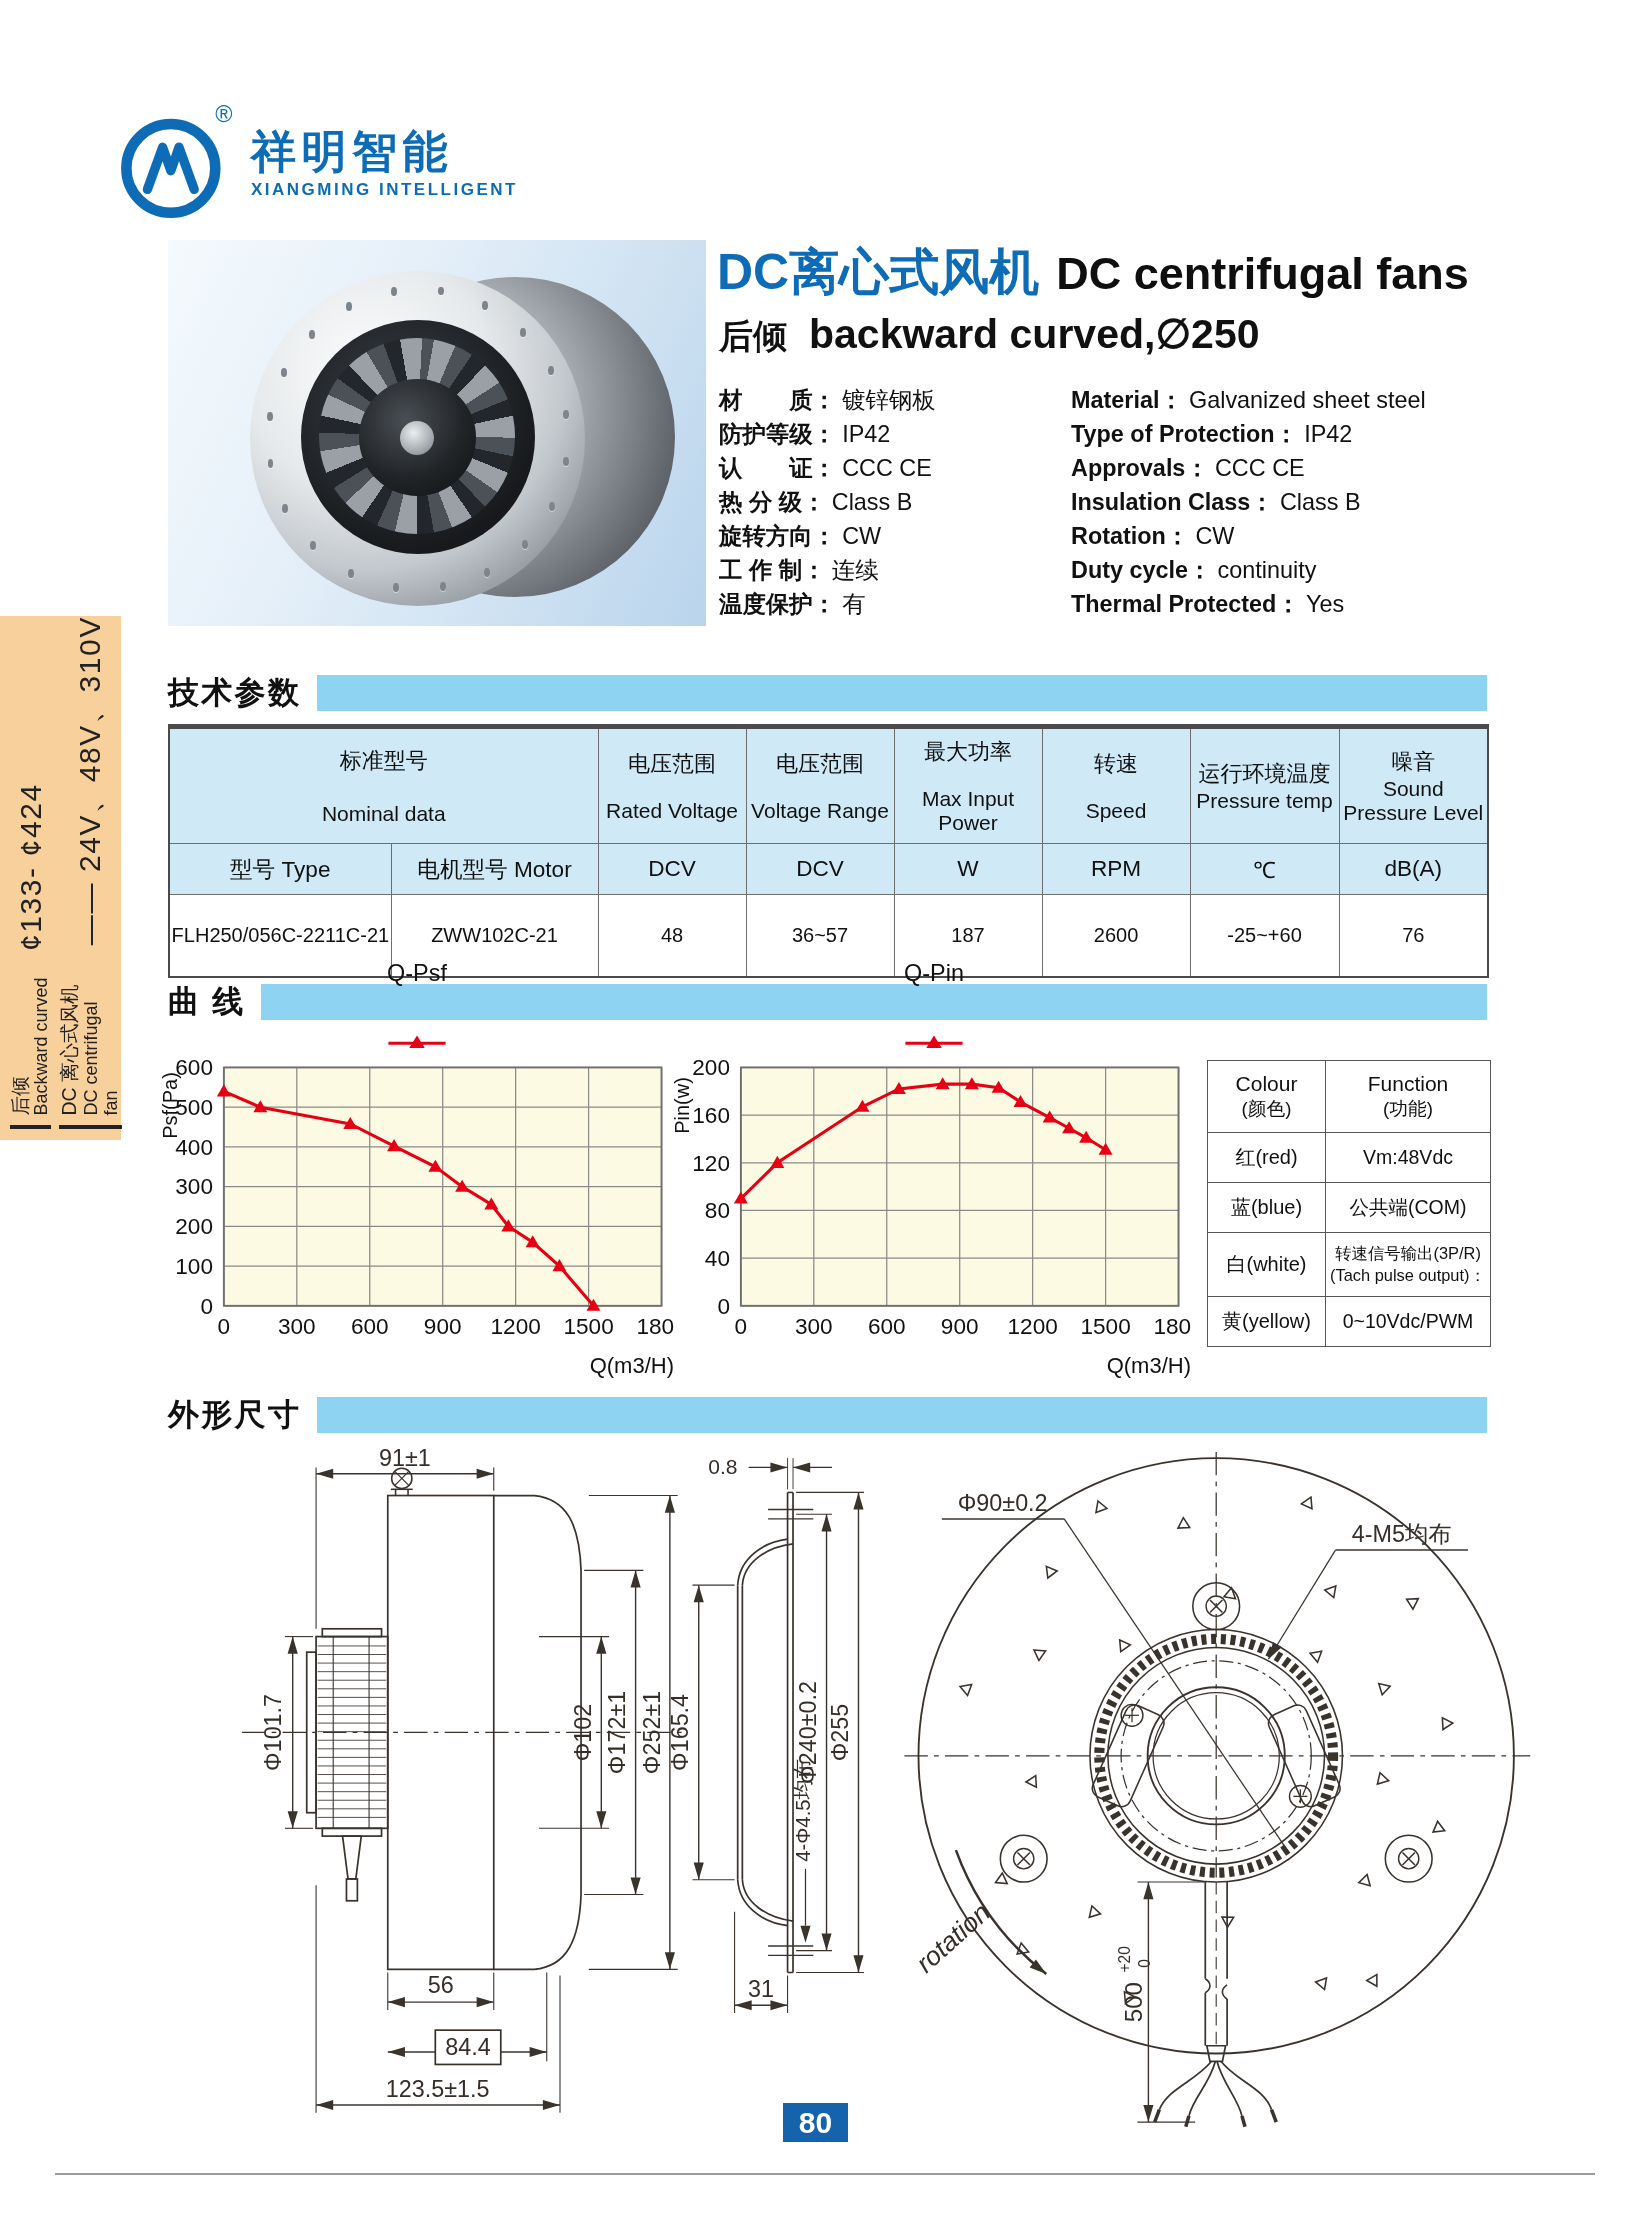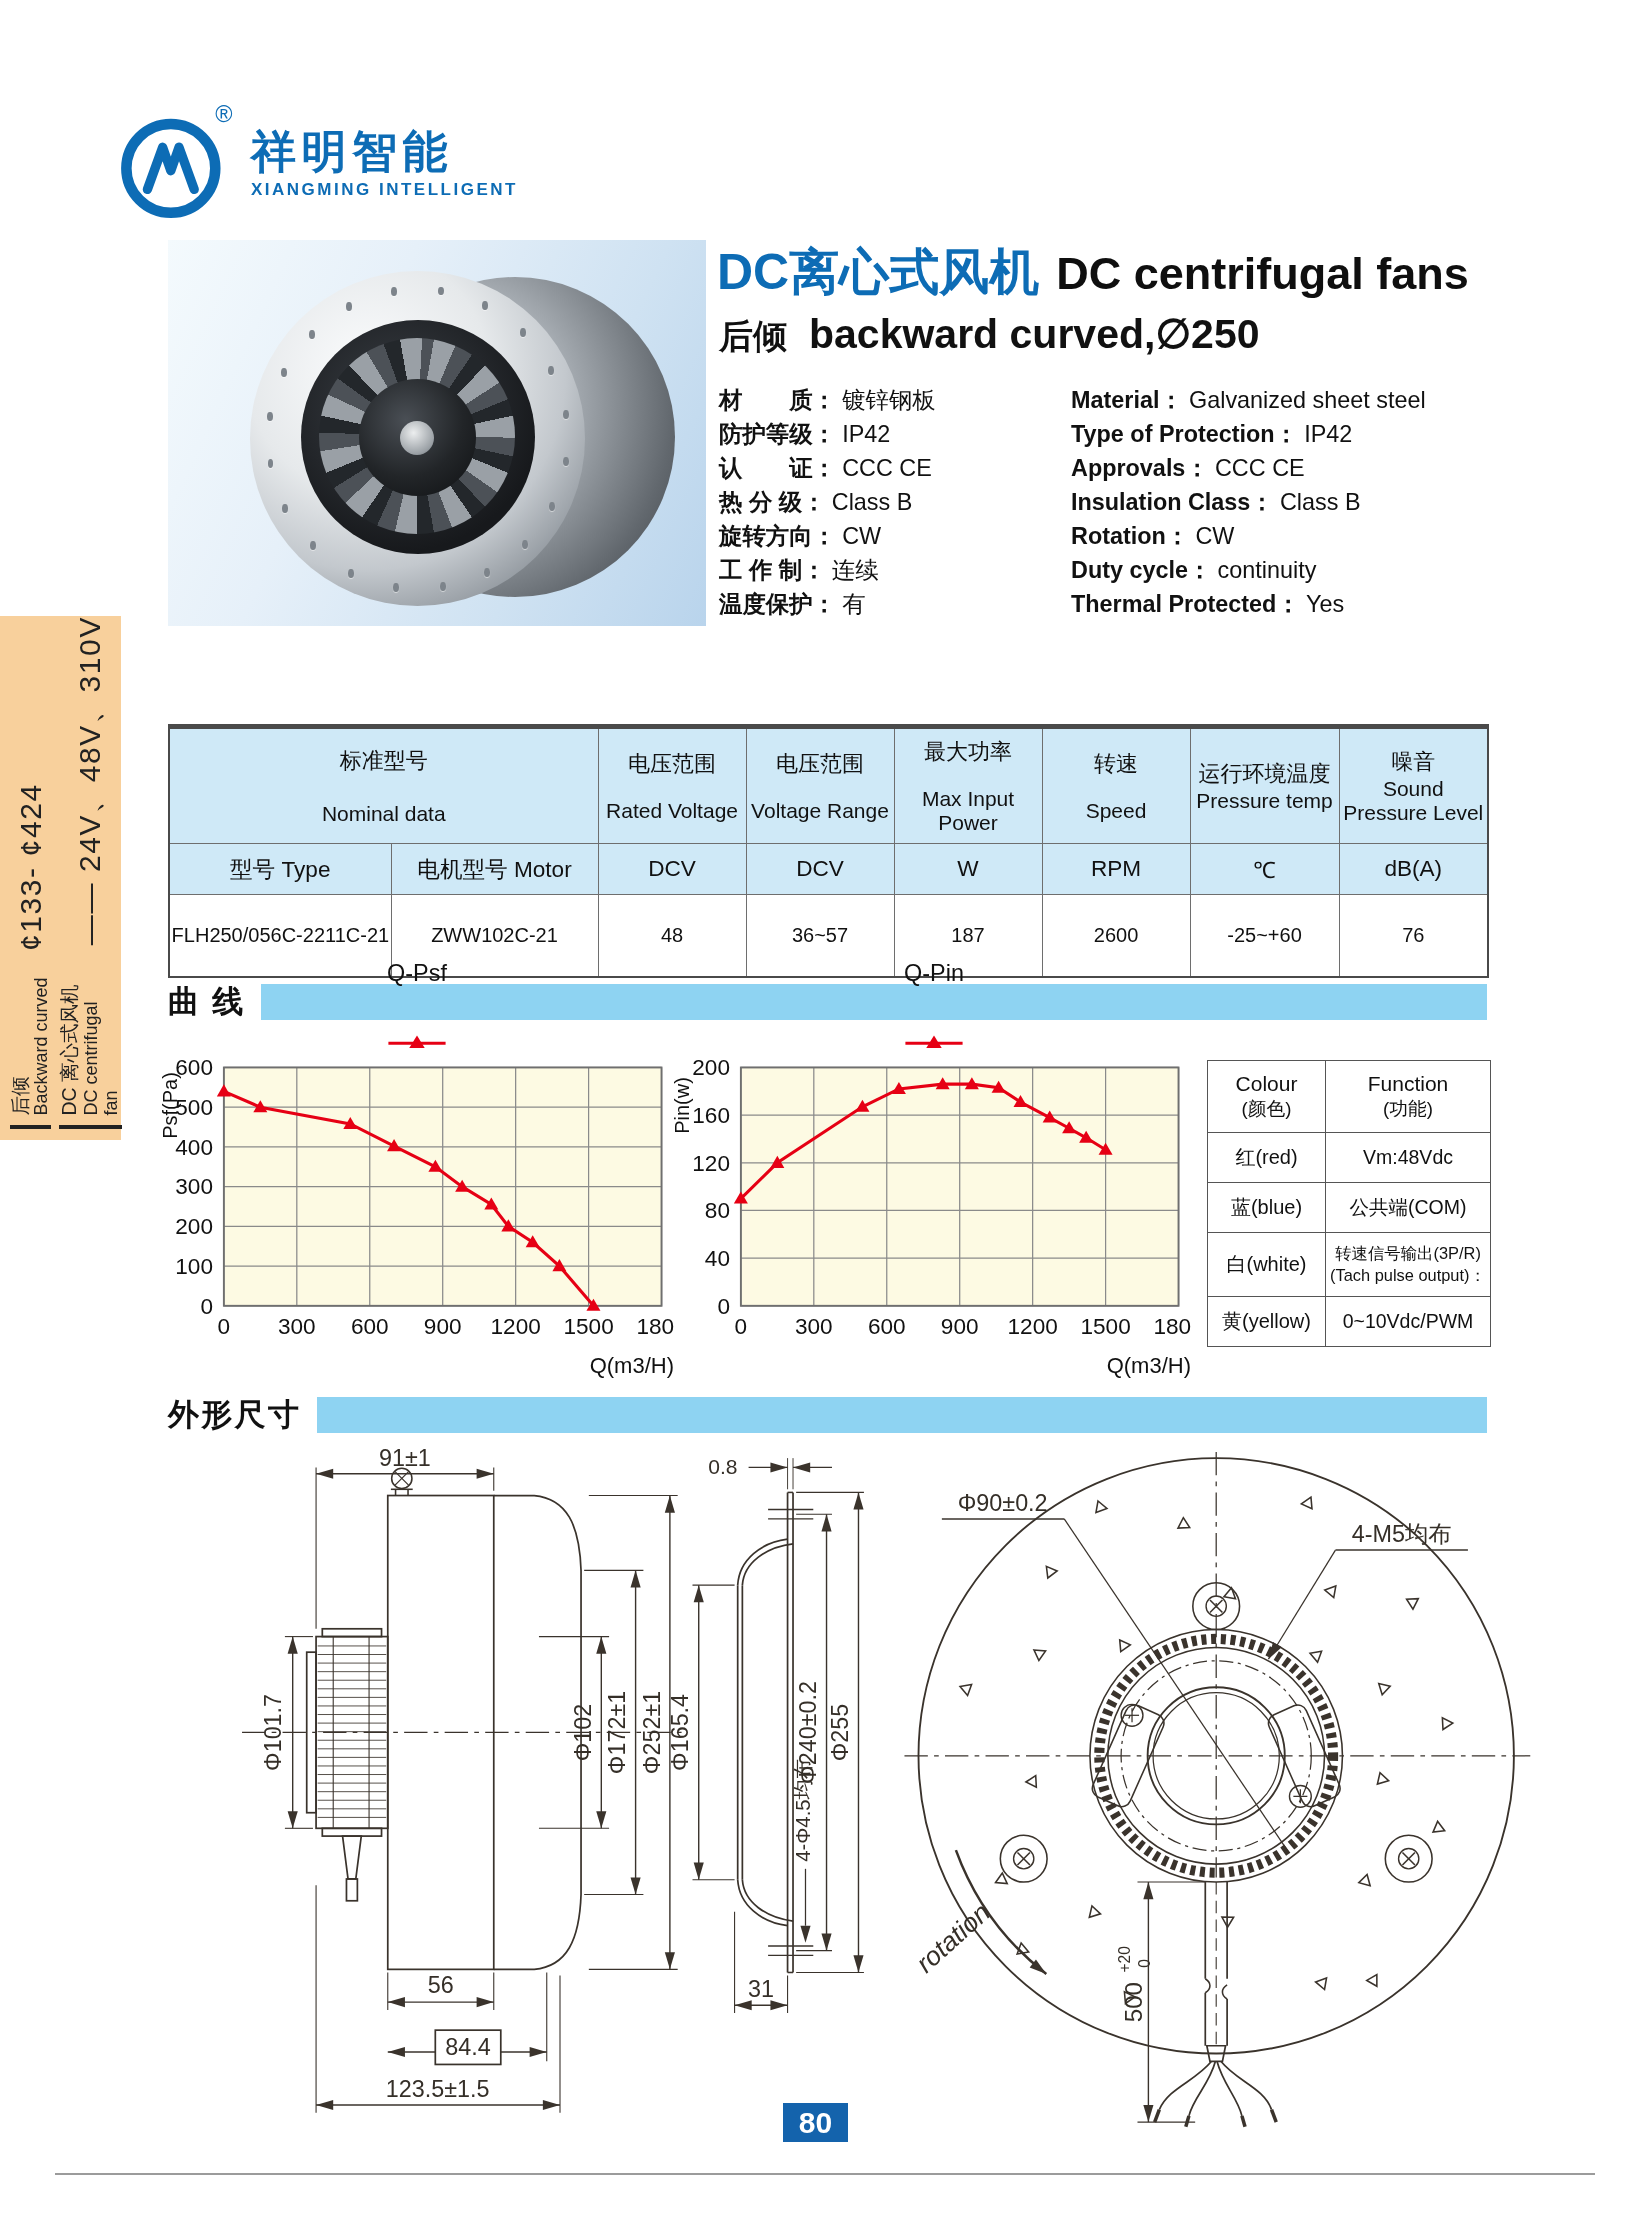--- a/index.html
+++ b/index.html
@@ -182,20 +182,24 @@
     <div class="sprow">
       <div class="c"><b>工 作 制：</b><span>连续</span></div>
       <div class="e"><b>Duty cycle：</b><span>continuity</span></div>
     </div>
     <div class="sprow">
       <div class="c"><b>温度保护：</b><span>有</span></div>
       <div class="e"><b>Thermal Protected：</b><span>Yes</span></div>
     </div>
   </div>
 
+  <div class="sec" style="top:672px;">
+    <span class="t">技术参数</span>
+    <span class="bar"></span>
+  </div>
 
   <table class="spec-table">
     <colgroup>
       <col style="width:222px">
         <col style="width:207px">
         <col style="width:148px">
         <col style="width:148px">
       <col style="width:148px">
         <col style="width:148px">
         <col style="width:149px">

